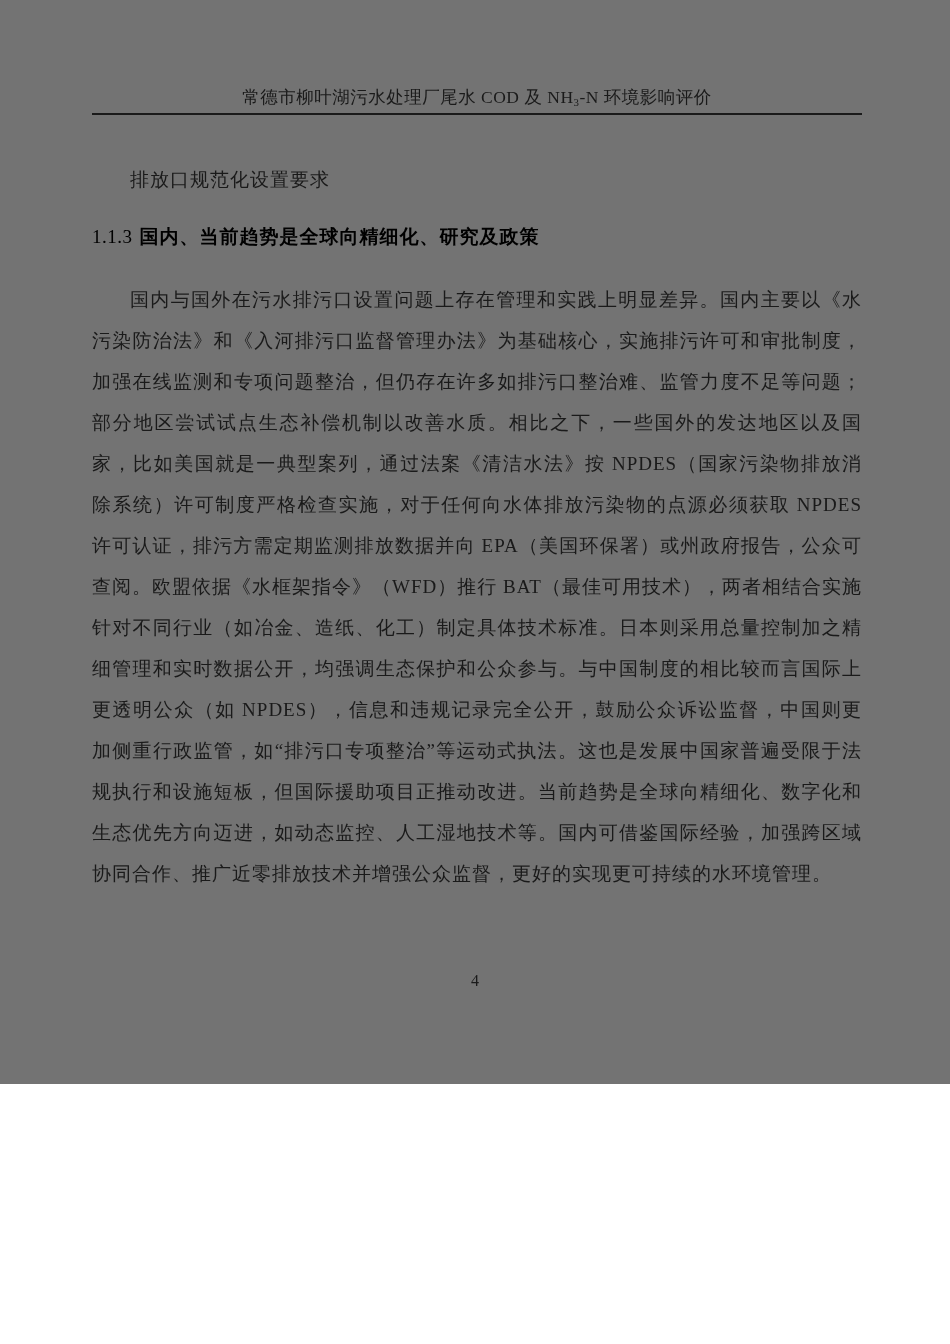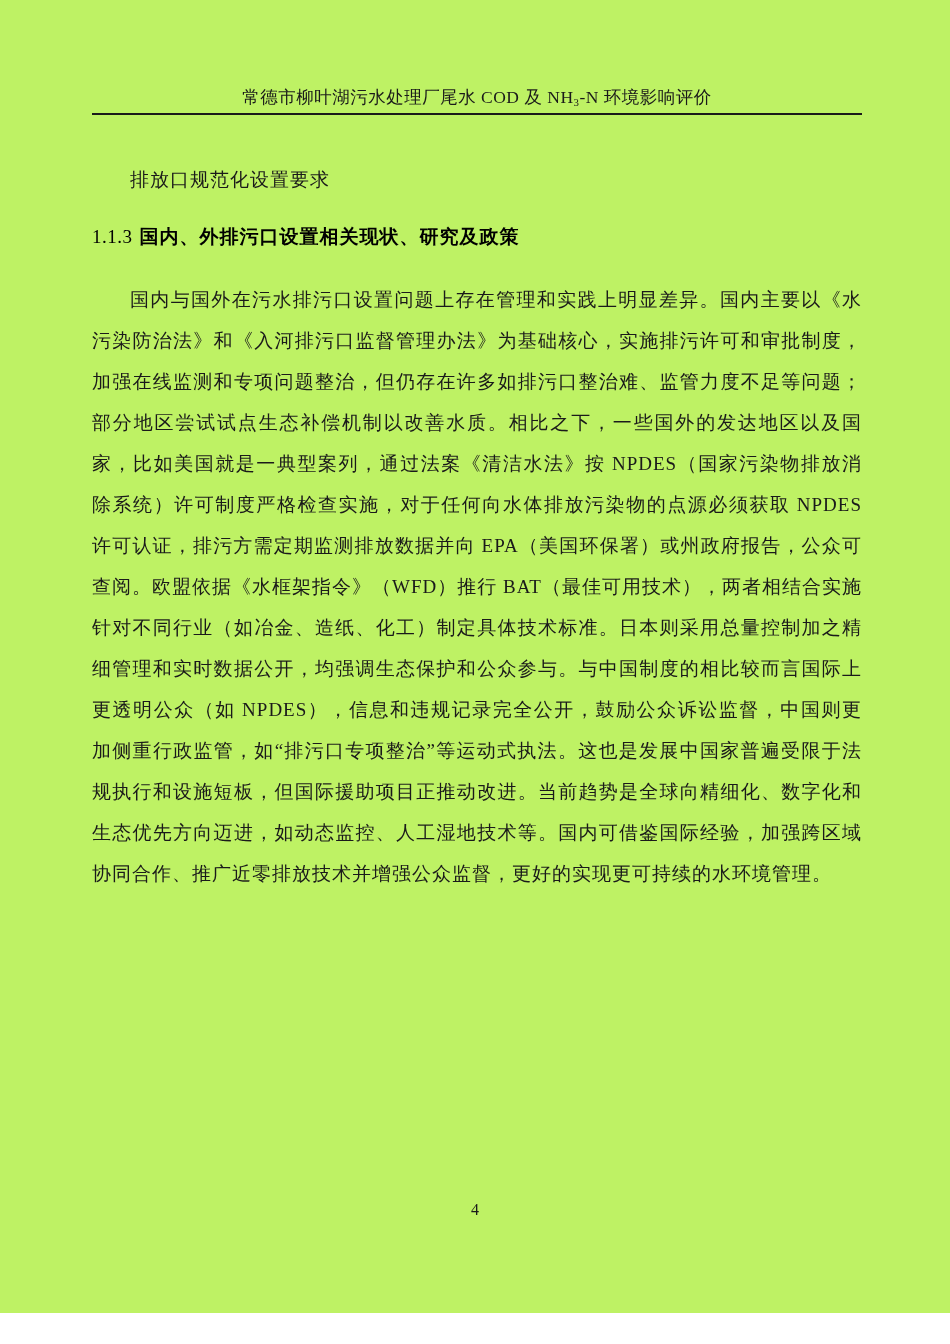--- a/index.html
+++ b/index.html
@@ -3,23 +3,23 @@
 <meta charset="utf-8">
 <style>
   html, body {
     margin: 0;
     padding: 0;
     background: #ffffff;
   }
   .page {
     position: relative;
     width: 950px;
-    height: 1313px;
+    height: 1084px;
     margin: 0 auto;
-    background: #bef264;
+    background: #737373;
     color: #1a1a1a;
     font-family: "Liberation Serif", "DejaVu Serif", serif;
     box-sizing: border-box;
     overflow: hidden;
   }
   
   .doc-header {
     margin: 0 88px 0 92px;
     padding-top: 86px;
     text-align: center;
@@ -93,21 +93,21 @@
       <span>常德市柳叶湖污水处理厂尾水 COD 及 NH</span><sub>3</sub><span>-N 环境影响评价</span>
     </div>
   </header>
 
   <main class="doc-main">
 
     <p class="body-para">排放口规范化设置要求</p>
 
 
     <h2 class="section-heading">
-      <span class="heading-number">1.1.3</span><span class="heading-text">国内、外排污口设置相关现状、研究及政策</span>
+      <span class="heading-number">1.1.3</span><span class="heading-text">国内、当前趋势是全球向精细化、研究及政策</span>
     </h2>
 
     <p class="body-para">国内与国外在污水排污口设置问题上存在管理和实践上明显差异。国内主要以《水污染防治法》和《入河排污口监督管理办法》为基础核心，实施排污许可和审批制度，加强在线监测和专项问题整治，但仍存在许多如排污口整治难、监管力度不足等问题；部分地区尝试试点生态补偿机制以改善水质。相比之下，一些国外的发达地区以及国家，比如美国就是一典型案列，通过法案《清洁水法》按 NPDES（国家污染物排放消除系统）许可制度严格检查实施，对于任何向水体排放污染物的点源必须获取 NPDES 许可认证，排污方需定期监测排放数据并向 EPA（美国环保署）或州政府报告，公众可查阅。欧盟依据《水框架指令》（WFD）推行 BAT（最佳可用技术），两者相结合实施针对不同行业（如冶金、造纸、化工）制定具体技术标准。日本则采用总量控制加之精细管理和实时数据公开，均强调生态保护和公众参与。与中国制度的相比较而言国际上更透明公众（如 NPDES），信息和违规记录完全公开，鼓励公众诉讼监督，中国则更加侧重行政监管，如“排污口专项整治”等运动式执法。这也是发展中国家普遍受限于法规执行和设施短板，但国际援助项目正推动改进。当前趋势是全球向精细化、数字化和生态优先方向迈进，如动态监控、人工湿地技术等。国内可借鉴国际经验，加强跨区域协同合作、推广近零排放技术并增强公众监督，更好的实现更可持续的水环境管理。</p>
 
   </main>
 
   <footer class="doc-footer">
     <div class="page-number">4</div>
   </footer>
 

